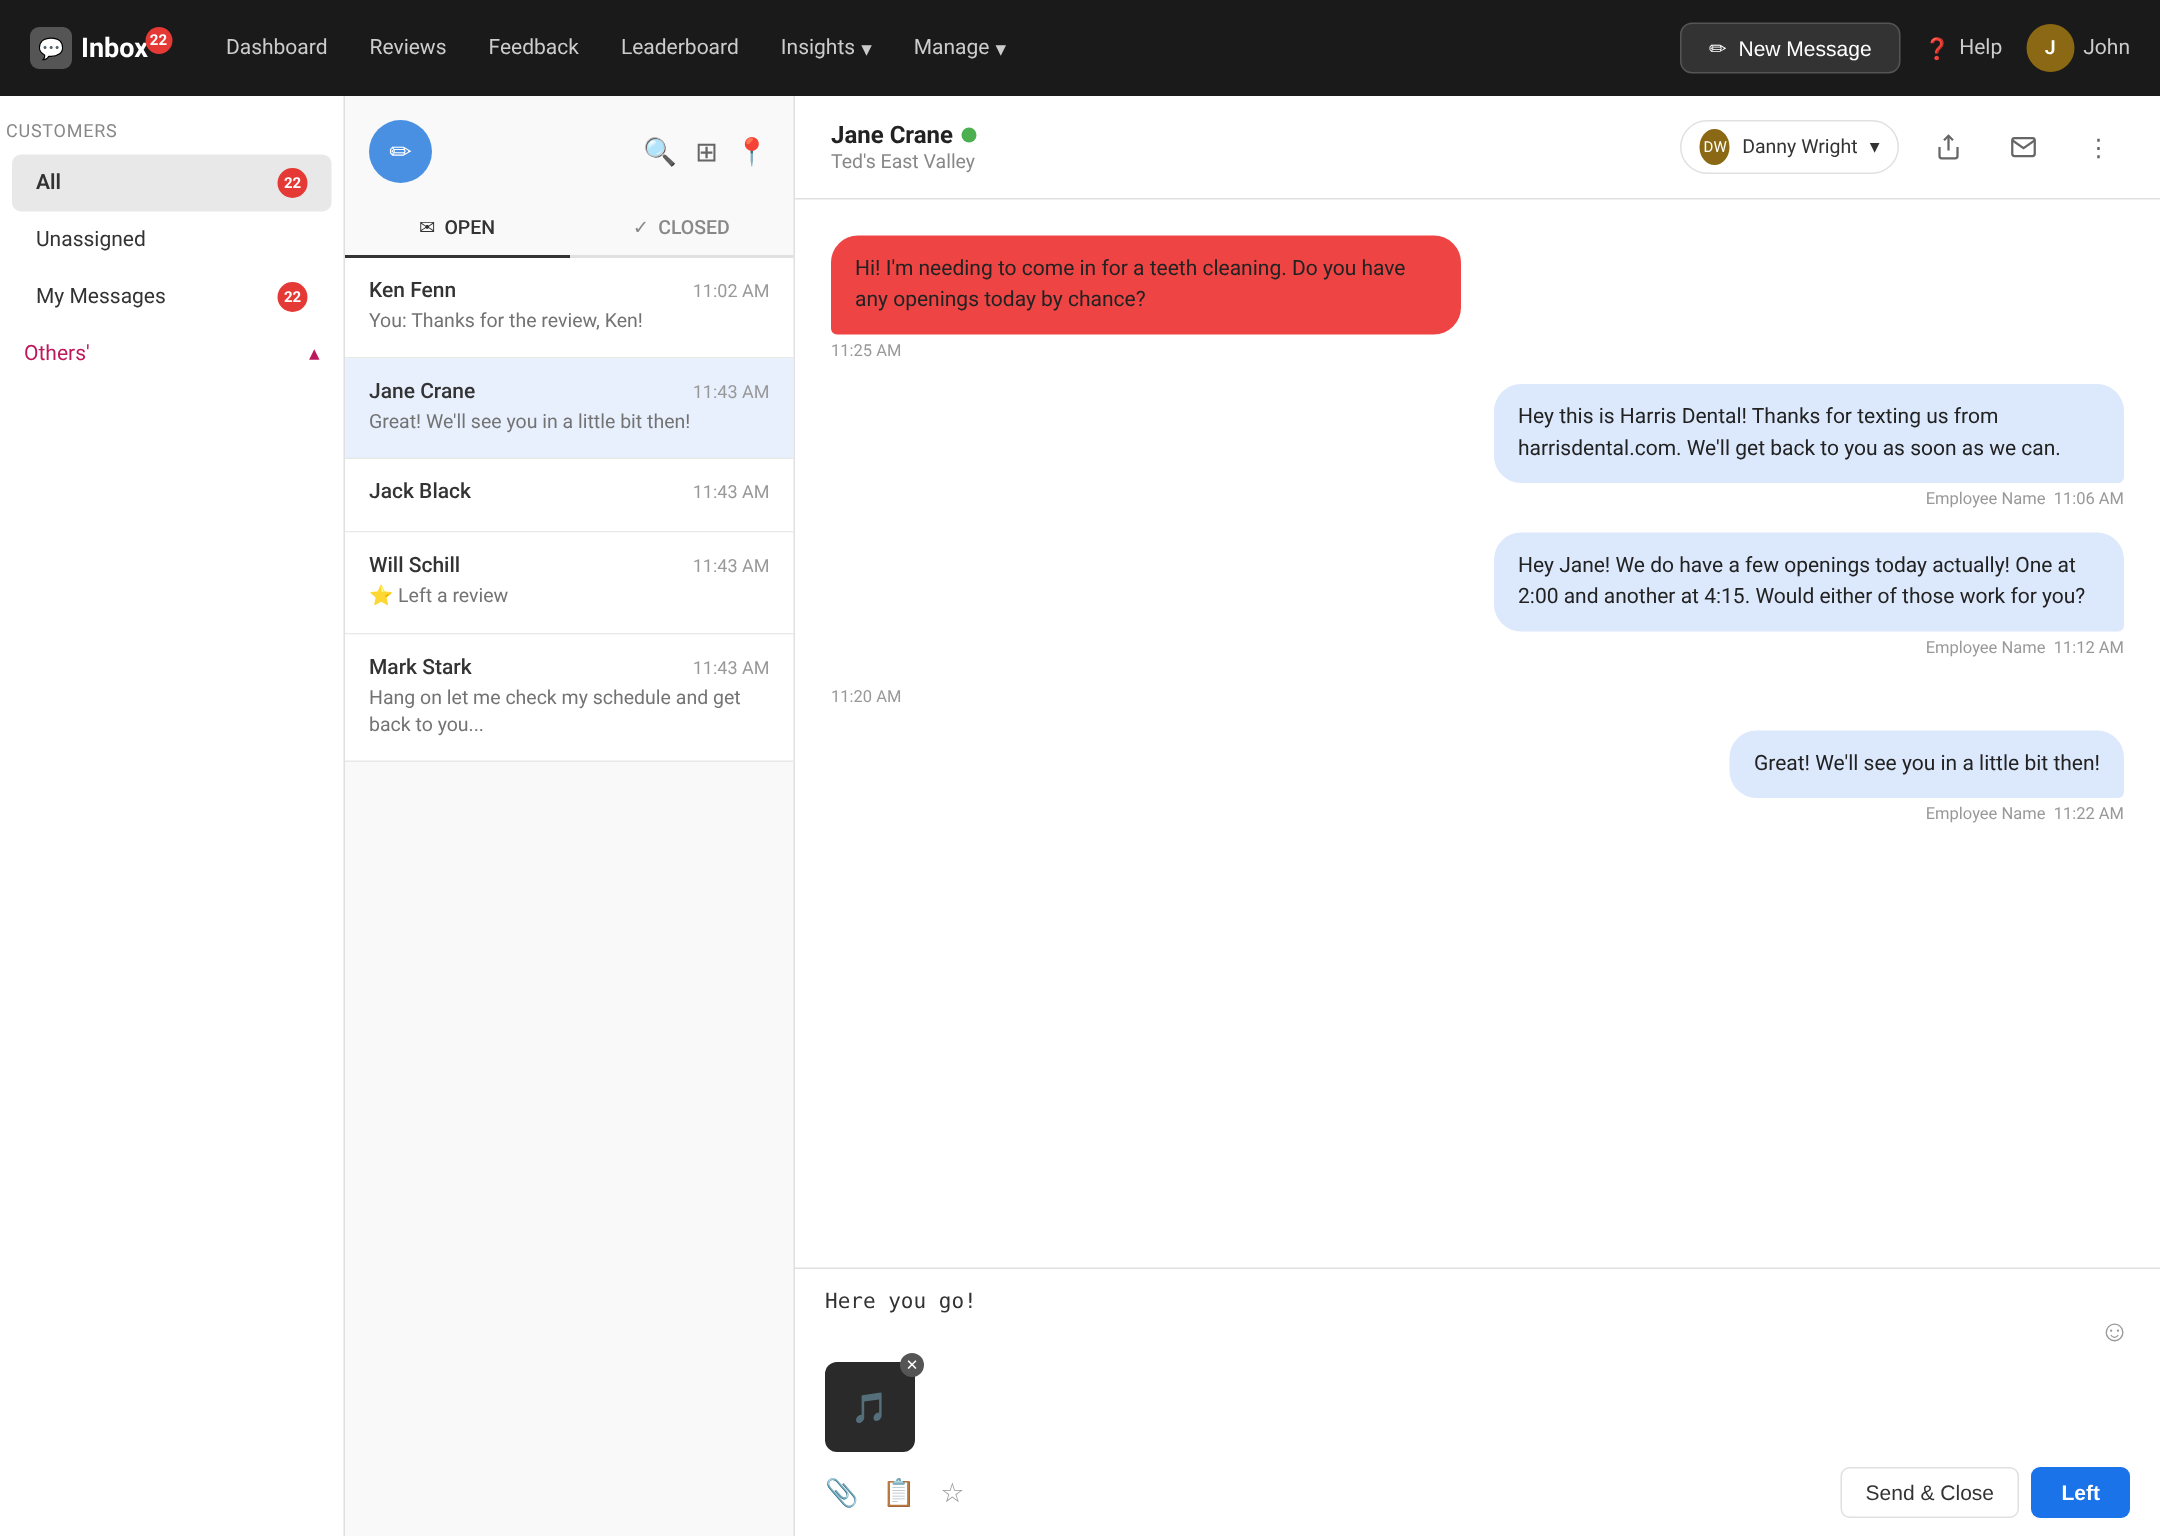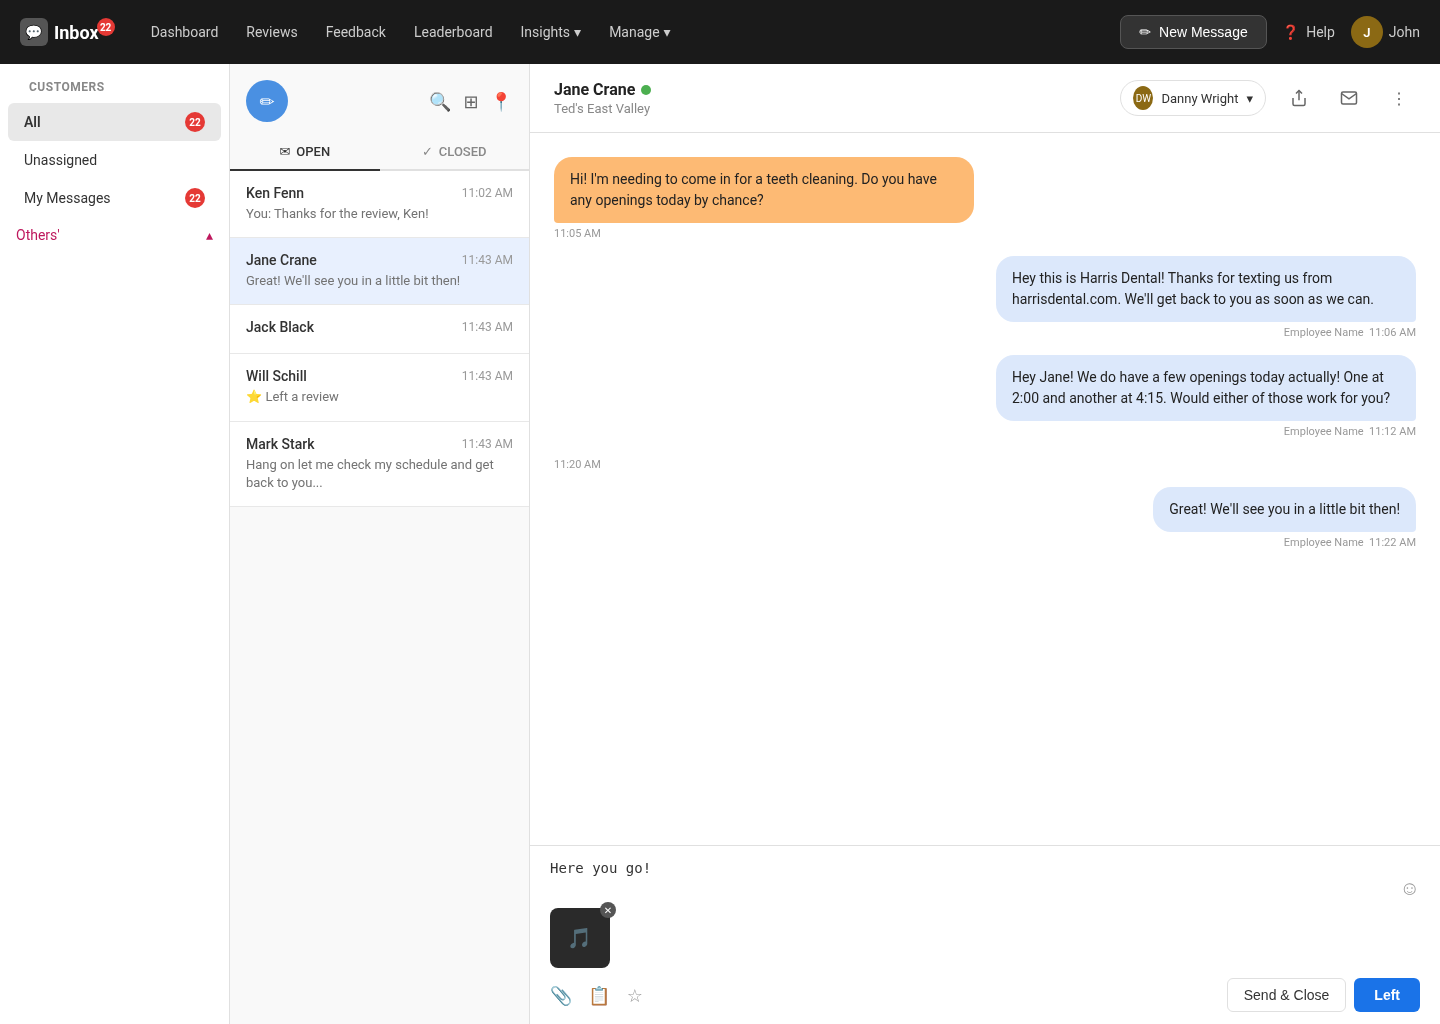--- a/index.html
+++ b/index.html
@@ -116,23 +116,23 @@
     .left-sidebar {
       width: 230px;
       background: white;
       border-right: 1px solid #e0e0e0;
       display: flex;
       flex-direction: column;
       flex-shrink: 0;
     }
     .sidebar-section-title {
       font-size: 12px;
-      font-weight: 700;
+      font-weight: 400;
       color: #888;
-      padding: 16px 29px 8px;
+      padding: 16px 4px 8px;
       text-transform: uppercase;
       letter-spacing: 0.5px;
     }
     .sidebar-item {
       display: flex;
       align-items: center;
       justify-content: space-between;
       padding: 9px 16px;
       cursor: pointer;
       border-radius: 6px;
@@ -329,21 +329,21 @@
     .msg-row.incoming { justify-content: flex-start; }
     .msg-row.outgoing { justify-content: flex-end; }
     .msg-bubble {
       max-width: 420px;
       padding: 12px 16px;
       border-radius: 18px;
       font-size: 14px;
       line-height: 1.5;
     }
     .msg-row.incoming .msg-bubble {
-      background: #fdba74;
+      background: #ef4444;
       color: #222;
       border-bottom-left-radius: 4px;
     }
     .msg-row.outgoing .msg-bubble {
       background: #dce8fb;
       color: #222;
       border-bottom-right-radius: 4px;
     }
     .msg-meta {
       font-size: 11px;
@@ -621,21 +621,21 @@
       </div>
     </div>
 
     <div class="chat-messages">
 
       <div class="msg-row incoming">
         <div class="msg-group incoming">
           <div class="msg-bubble">
             <span>Hi! I'm needing to come in for a teeth cleaning. Do you have any openings today by chance?</span>
           </div>
-          <div class="msg-meta">11:05 AM</div>
+          <div class="msg-meta">11:25 AM</div>
         </div>
       </div>
 
       <div class="msg-row outgoing">
         <div class="msg-group outgoing">
           <div class="msg-bubble">
             <span>Hey this is Harris Dental! Thanks for texting us from harrisdental.com. We'll get back to you as soon as we can.</span>
           </div>
           <div class="msg-meta">
             <span>Employee Name</span>&nbsp;&nbsp;<span>11:06 AM</span>

